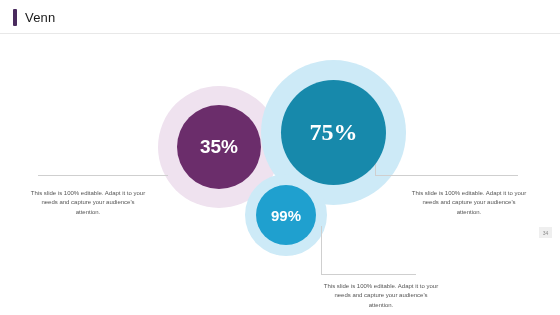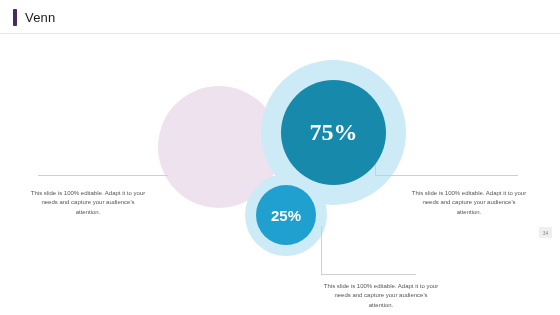--- a/index.html
+++ b/index.html
@@ -205,22 +205,23 @@
     <div class="halo halo-purple"></div>
     <div class="halo halo-teal"></div>
     <div class="halo halo-blue"></div>
 
     <div class="conn conn-left-h"></div>
     <div class="conn conn-right-v"></div>
     <div class="conn conn-right-h"></div>
     <div class="conn conn-bottom-v"></div>
     <div class="conn conn-bottom-h"></div>
 
+    <div class="bubble bubble-purple">35%</div>
     <div class="bubble bubble-teal">75%</div>
-    <div class="bubble bubble-blue">25%</div>
+    <div class="bubble bubble-blue">99%</div>
 
     <div class="caption caption-left">This slide is 100% editable. Adapt it to your needs and capture your audience's attention.</div>
     <div class="caption caption-right">This slide is 100% editable. Adapt it to your needs and capture your audience's attention.</div>
     <div class="caption caption-bottom">This slide is 100% editable. Adapt it to your needs and capture your audience's attention.</div>
 
   </div>
 
   <div class="page-num">34</div>
 
 </div>

